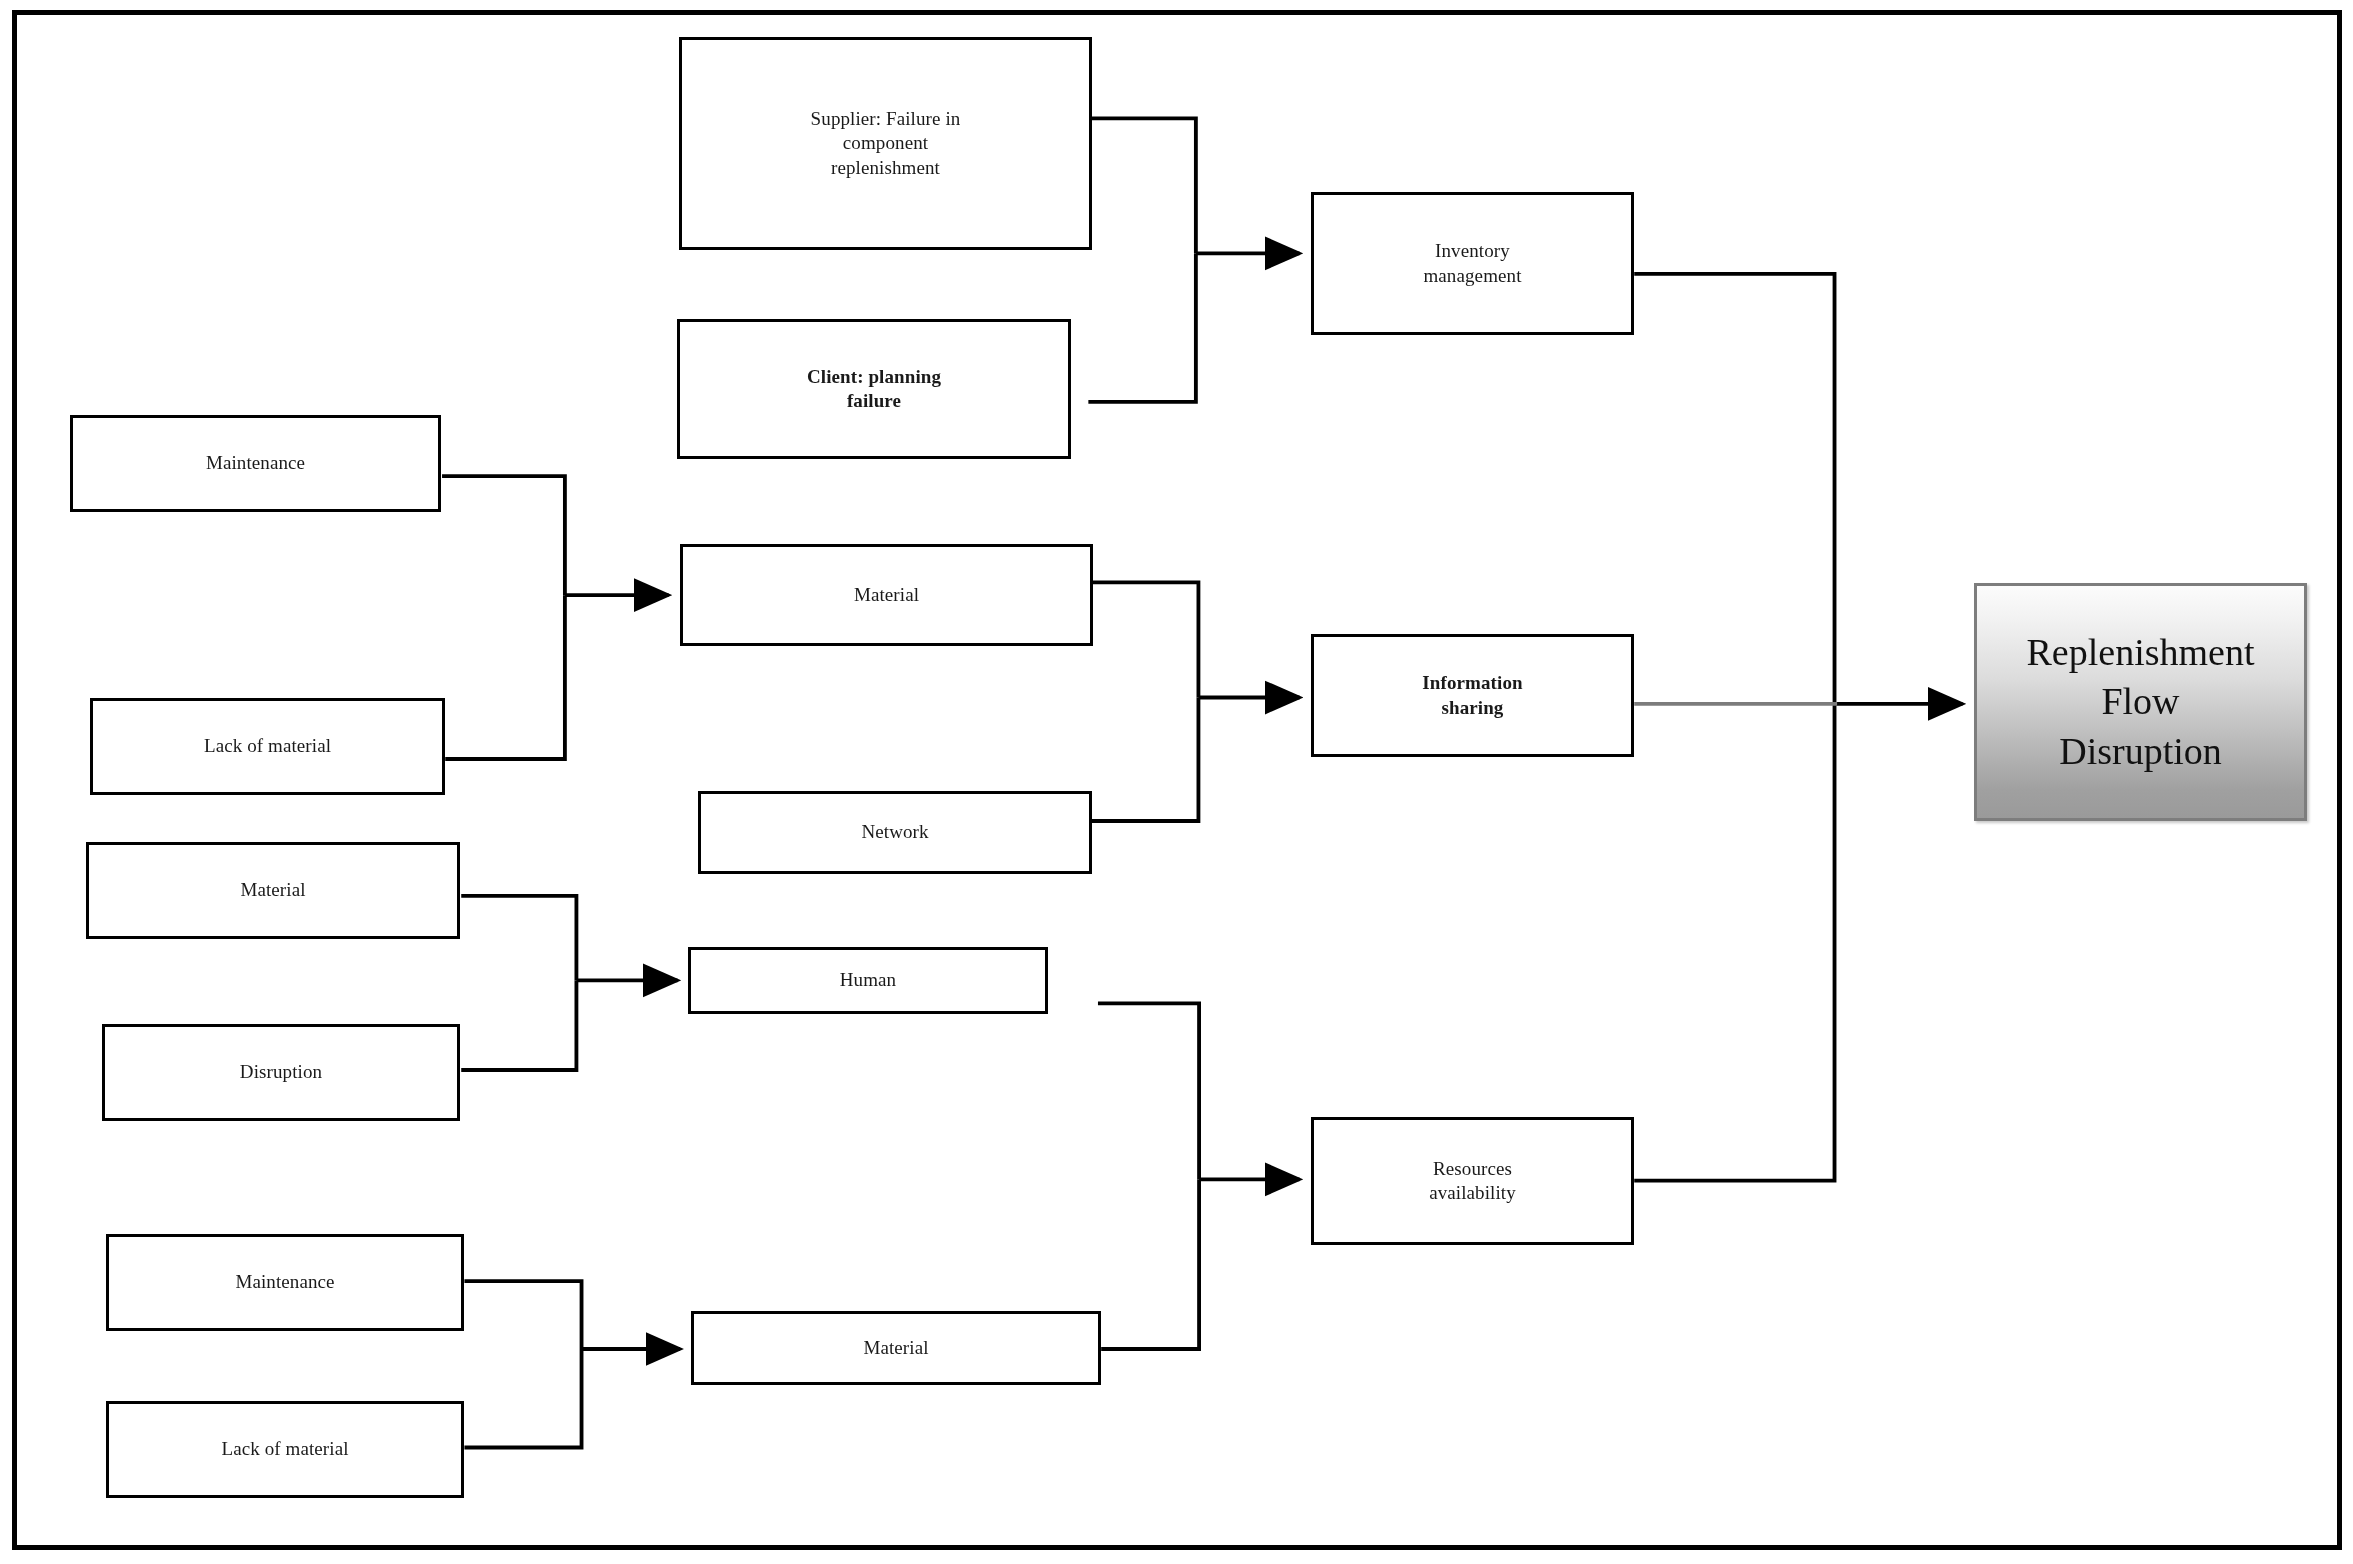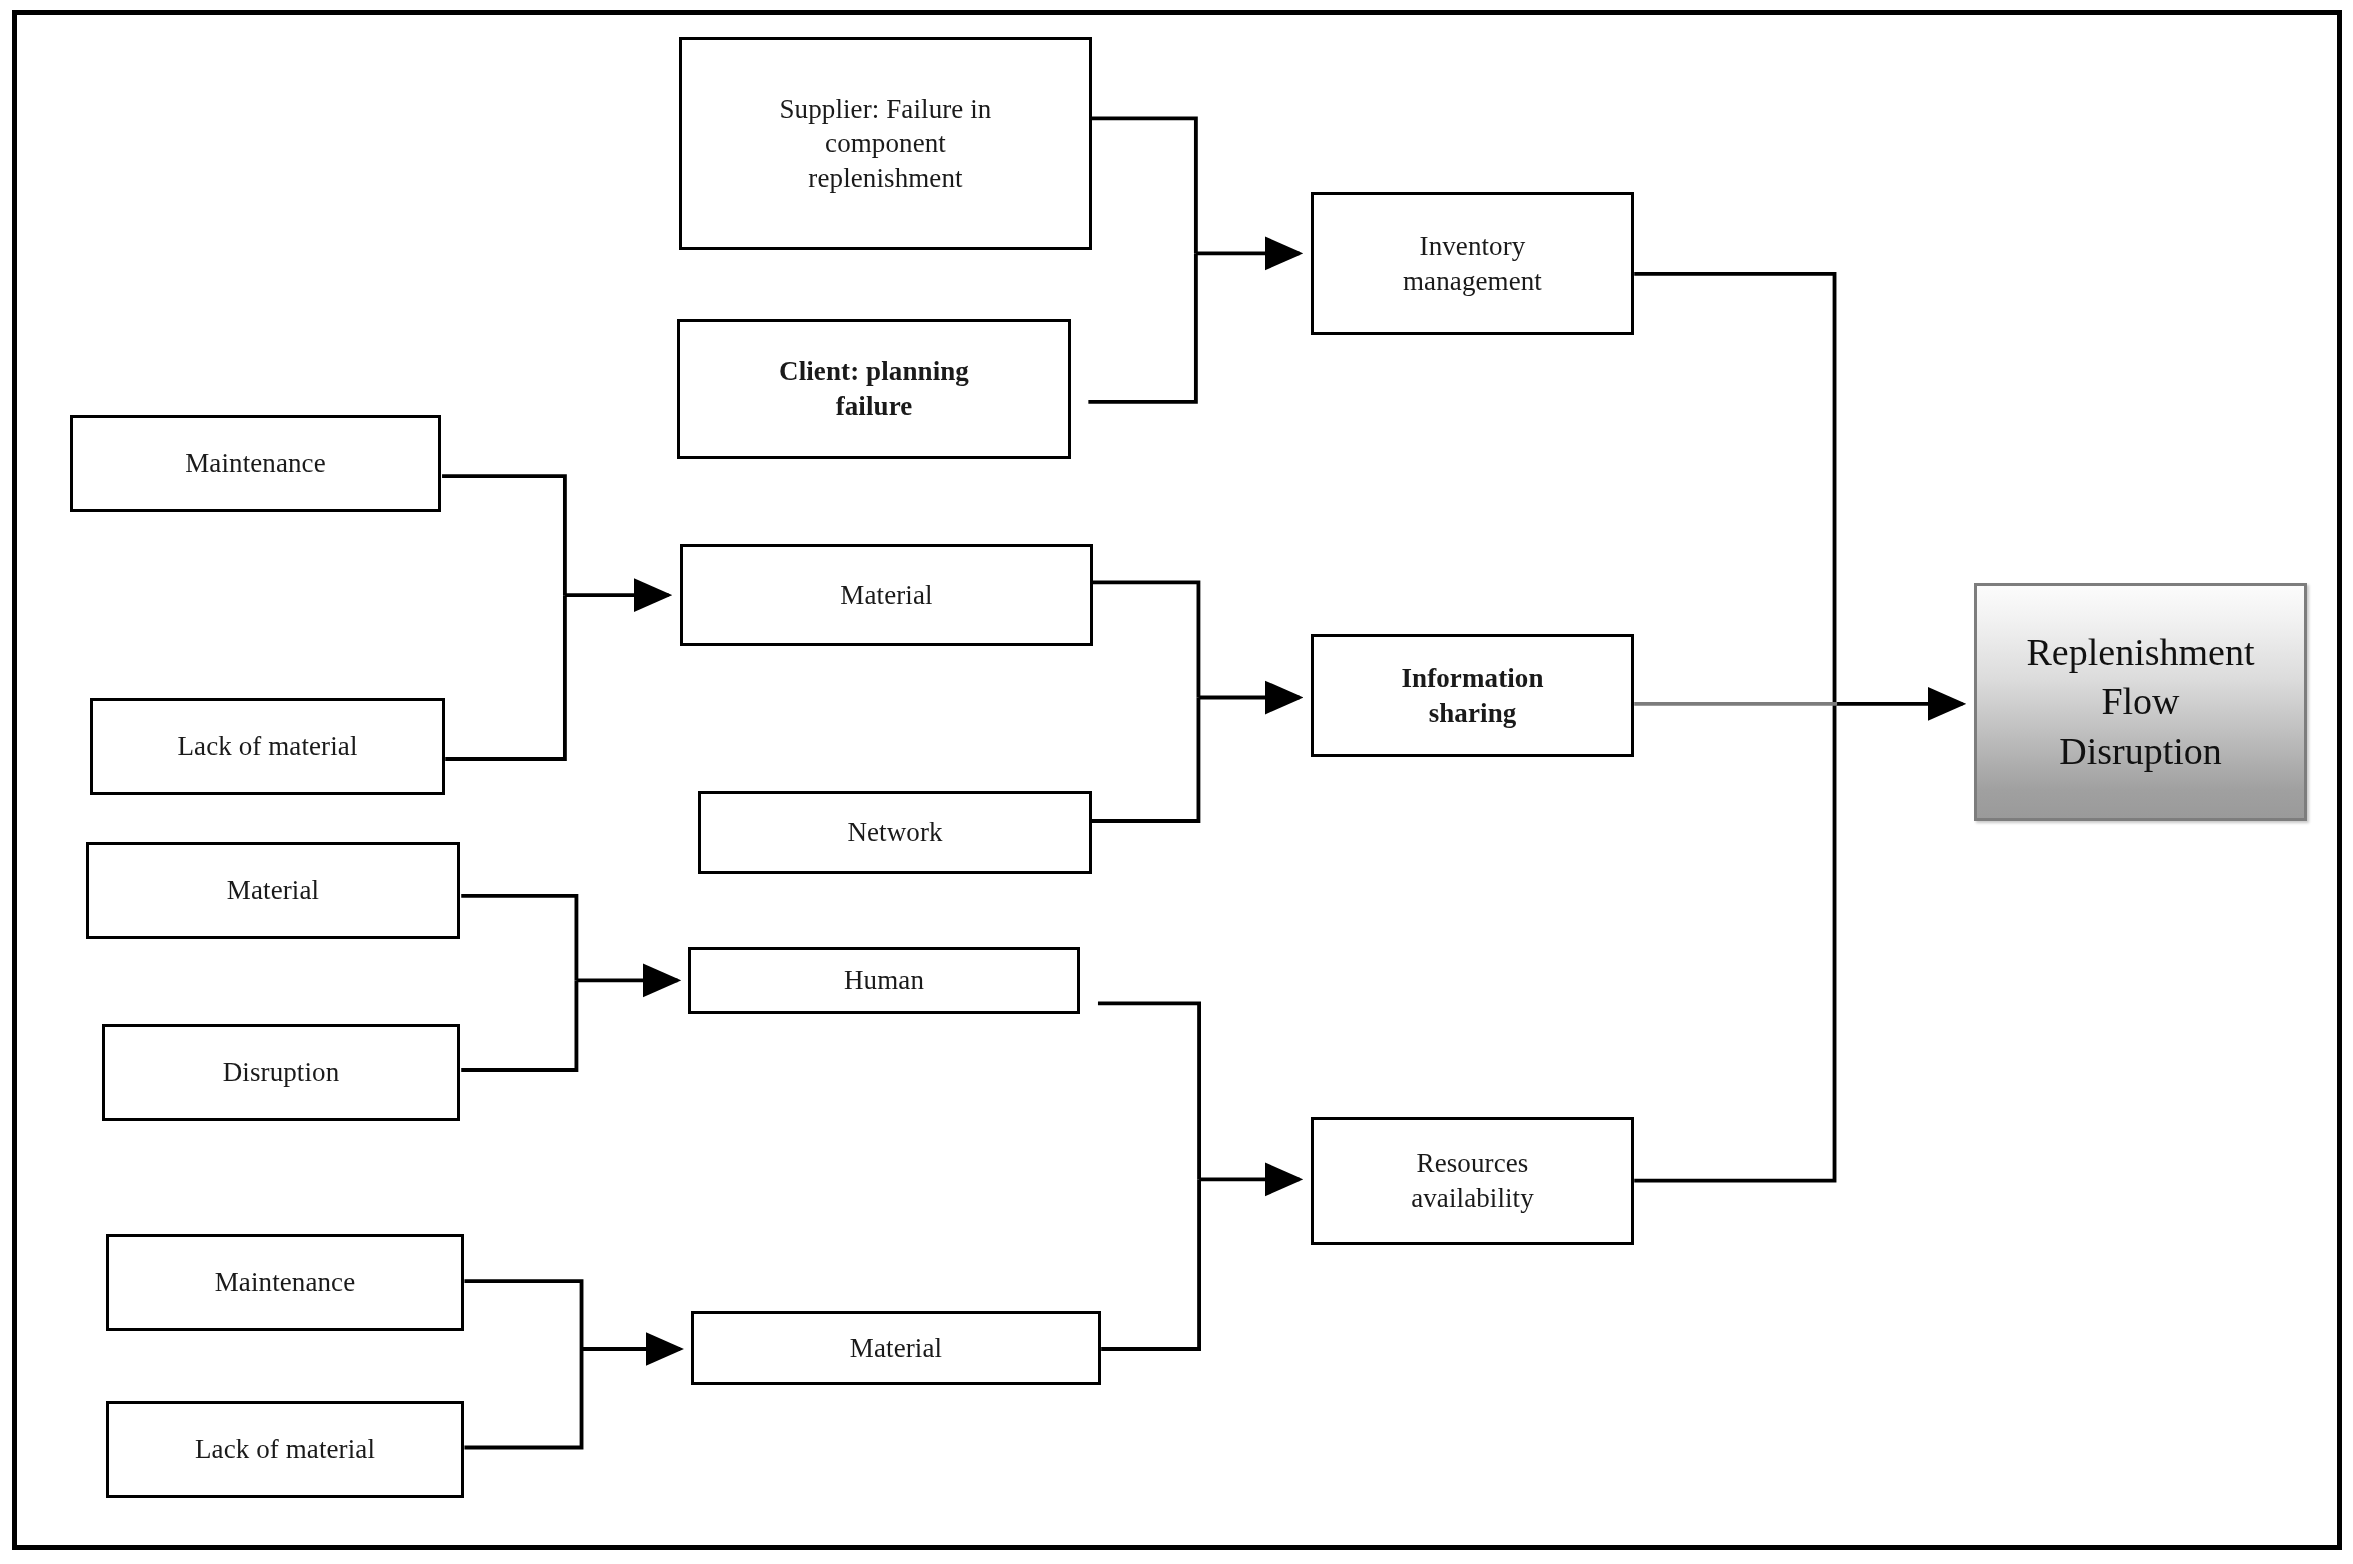--- a/index.html
+++ b/index.html
@@ -27,21 +27,21 @@
     box-sizing: border-box;
     border: 3.2px solid #000000;
     background: #ffffff;
     display: flex;
     align-items: center;
     justify-content: center;
     text-align: center;
   }
   .node-label {
     color: #1a1a1a;
-    font-size: 27px;
+    font-size: 19px;
     line-height: 1.28;
     letter-spacing: 0.1px;
     padding: 0 9px;
     white-space: pre-line;
   }
   .target-box {
     position: absolute;
     box-sizing: border-box;
     border: 3.2px solid #7d7d7d;
     background: linear-gradient(to bottom, #fcfcfc 0%, #f2f2f2 14%, #dcdcdc 40%, #b9b9b9 68%, #a0a0a0 88%, #9a9a9a 100%);
@@ -184,21 +184,21 @@
   </div>
 
   <div class="node-box" style="left:86px; top:842px; width:374px; height:97px;">
     <span class="node-label">Material</span>
   </div>
 
   <div class="node-box" style="left:102px; top:1024px; width:358px; height:97px;">
     <span class="node-label">Disruption</span>
   </div>
 
-  <div class="node-box" style="left:688px; top:947px; width:392px; height:67px;">
+  <div class="node-box" style="left:688px; top:947px; width:360px; height:67px;">
     <span class="node-label">Human</span>
   </div>
 
   <div class="node-box" style="left:106px; top:1234px; width:358px; height:97px;">
     <span class="node-label">Maintenance</span>
   </div>
 
   <div class="node-box" style="left:106px; top:1401px; width:358px; height:97px;">
     <span class="node-label">Lack of material</span>
   </div>

